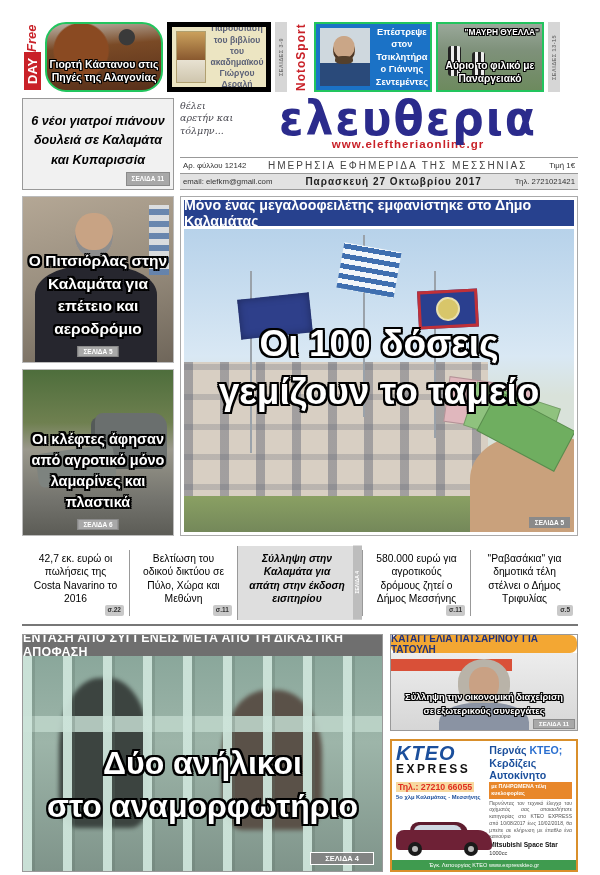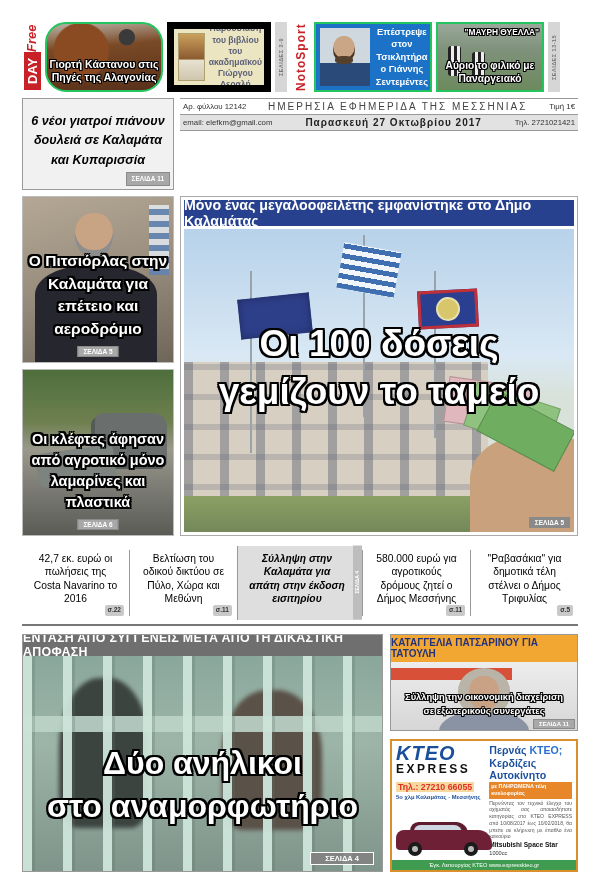--- a/index.html
+++ b/index.html
@@ -16,21 +16,21 @@
   .notosport { color:#c92128; font-size:12px; letter-spacing:1px; }
   .vstrip { width:12px; background:#d6d6d6; color:#777; display:flex; align-items:center; justify-content:center;
             writing-mode:vertical-rl; transform:rotate(180deg); font-size:5.5px; font-weight:bold; letter-spacing:.5px; }
   .ad { position:relative; overflow:hidden; border:2px solid #22c55e; }
   .ad-chestnut { width:118px; background:
       radial-gradient(circle at 70% 20%, #3a3a3a 0 8%, transparent 9%),
       radial-gradient(circle at 30% 40%, #8a4a22 0 30%, transparent 32%),
       linear-gradient(175deg,#b9b2a8 0%, #7a4a26 35%, #58301a 100%); border-radius: 21px; }
   .ad-chestnut .ttl { position:absolute; bottom:6px; left:2px; right:2px; text-align:center;
       font-size:10.5px; line-height:1.25; }
-  .ad-book { width:104px; background:#ece5c2; display:flex; border:7px solid #000000; }
+  .ad-book { width:104px; background:#ece5c2; display:flex; border:5px solid #000000; }
   .book-img { width:30px; margin:4px 2px 4px 4px; background:linear-gradient(#caa05c 0%, #8a5a30 55%, #e8e2d2 56%, #cfc6ae 100%); border:1px solid #b0a070; }
   .book-text { flex:1; display:flex; align-items:center; justify-content:center; text-align:center;
       font-size:8.6px; line-height:1.3; color:#5c6278; font-weight:bold; padding:2px; }
   .ad-player { width:118px; background:#1b72c6; display:flex; }
   .player-photo { width:50px; margin:4px; background:linear-gradient(#cfd8de 60%, #2a4a7a 60%); position:relative; }
   .player-photo .head { position:absolute; top:8px; left:13px; width:22px; height:26px; border-radius:46%;
       background:#caa687; box-shadow:0 -4px 0 0 #4a3524 inset; }
   .player-photo .head:after { content:""; position:absolute; left:2px; right:2px; bottom:-2px; height:8px; background:#54402c; border-radius:40%; }
   .player-text { flex:1; display:flex; align-items:center; justify-content:center; text-align:center;
       color:#fff; font-weight:bold; font-size:9.3px; line-height:1.35; padding:2px; }
@@ -137,22 +137,22 @@
   .jail-photo .f1 { left:36px; top:22px; width:90px; height:150px; }
   .jail-photo .f2 { right:60px; top:34px; width:100px; height:140px; background:#5a5148; }
   .jail-photo .band { position:absolute; left:0; right:0; top:60px; height:16px; background:#bcd4c9; opacity:.9; }
   .jail-photo .bars { position:absolute; inset:0;
       background:repeating-linear-gradient(90deg, rgba(205,228,218,.95) 0 9px, rgba(90,110,100,.25) 9px 12px, transparent 12px 40px); }
   .jail-hl { position:absolute; left:0; right:0; bottom:42px; text-align:center; font-size:32px; line-height:1.35; }
   .jail-photo .pbadge { position:absolute; right:8px; bottom:6px; border:1px solid #fff; background:rgba(130,130,130,.9); padding:1px 14px; font-size:7.5px; }
 
   .bottom-right { width:188px; display:flex; flex-direction:column; gap:8px; }
   .pats-box { height:118px; border:1px solid #999; display:flex; flex-direction:column; overflow:hidden; }
-  .kicker-orange { height:27px; background:#f3a733; color:#22337c; font-weight:bold; font-size:10px;
-      display:flex; align-items:center; justify-content:center; }
+  .kicker-orange { height:18px; background:#f3a733; color:#22337c; font-weight:bold; font-size:10px;
+      display:flex; align-items:center; justify-content:center;border-radius:7px; }
   .pats-photo { flex:1; position:relative; background:linear-gradient(#ededed, #d6d6d6); overflow:hidden; }
   .pats-photo .redbar { position:absolute; top:6px; left:0; width:65%; height:12px; background:#d95038; }
   .pats-photo .hair { position:absolute; top:6px; left:50%; transform:translateX(-50%); width:52px; height:46px;
       border-radius:50% 50% 40% 40%; background:#b9b3a8; }
   .pats-photo .face2 { position:absolute; top:14px; left:50%; transform:translateX(-50%); width:30px; height:34px;
       border-radius:46%; background:#c9a184; }
   .pats-photo .torso { position:absolute; top:50px; left:50%; transform:translateX(-50%); width:90px; height:48px;
       border-radius:40% 40% 0 0; background:#8a93a3; }
   .pats-hl { position:absolute; left:1px; right:1px; bottom:12px; text-align:center; font-size:9.3px; line-height:1.5; }
   .pats-photo .pbadge { position:absolute; right:2px; bottom:1px; font-size:6px; }
@@ -213,20 +213,27 @@
     </div>
     <div class="vstrip">ΣΕΛΙΔΕΣ 13-15</div>
   </div>
 
   <div class="masthead-row">
     <div class="teaser-box">
       <span>6 νέοι γιατροί πιάνουν δουλειά σε Καλαμάτα και Κυπαρισσία</span>
       <span class="pbadge">ΣΕΛΙΔΑ 11</span>
     </div>
     <div class="masthead">
+      <div class="masthead-top">
+        <div class="slogan">θέλει αρετήν και τόλμην...</div>
+        <div class="logo-wrap">
+          <div class="logo">ελευθερια</div>
+          <div class="website">www.eleftheriaonline.gr</div>
+        </div>
+      </div>
       <div class="mast-info row1">
         <span>Αρ. φύλλου 12142</span>
         <span class="mid">ΗΜΕΡΗΣΙΑ ΕΦΗΜΕΡΙΔΑ ΤΗΣ ΜΕΣΣΗΝΙΑΣ</span>
         <span>Τιμή 1€</span>
       </div>
       <div class="mast-info row2">
         <span>email: elefkm@gmail.com</span>
         <span class="mid">Παρασκευή 27 Οκτωβρίου 2017</span>
         <span>Τηλ. 2721021421</span>
       </div>

